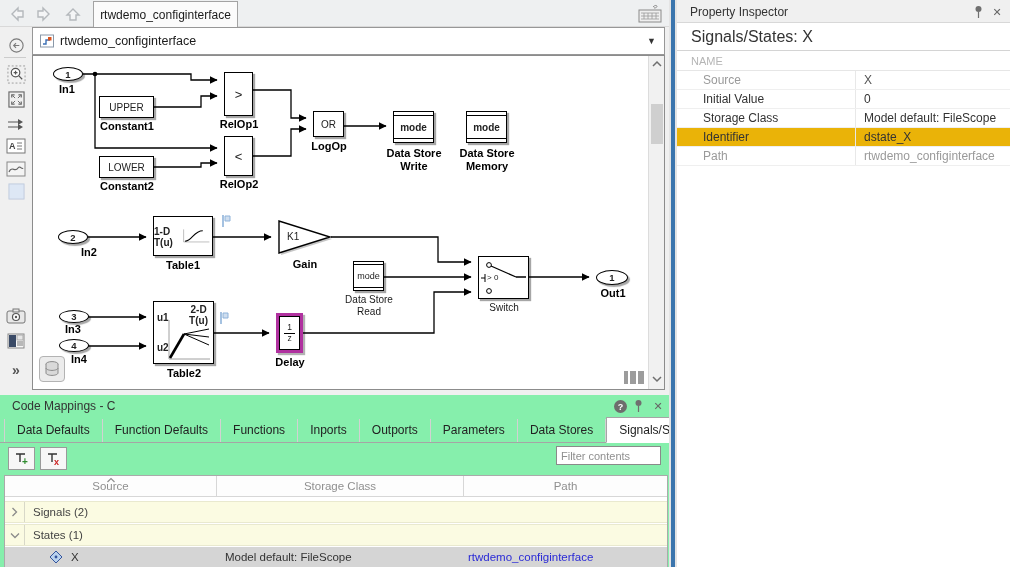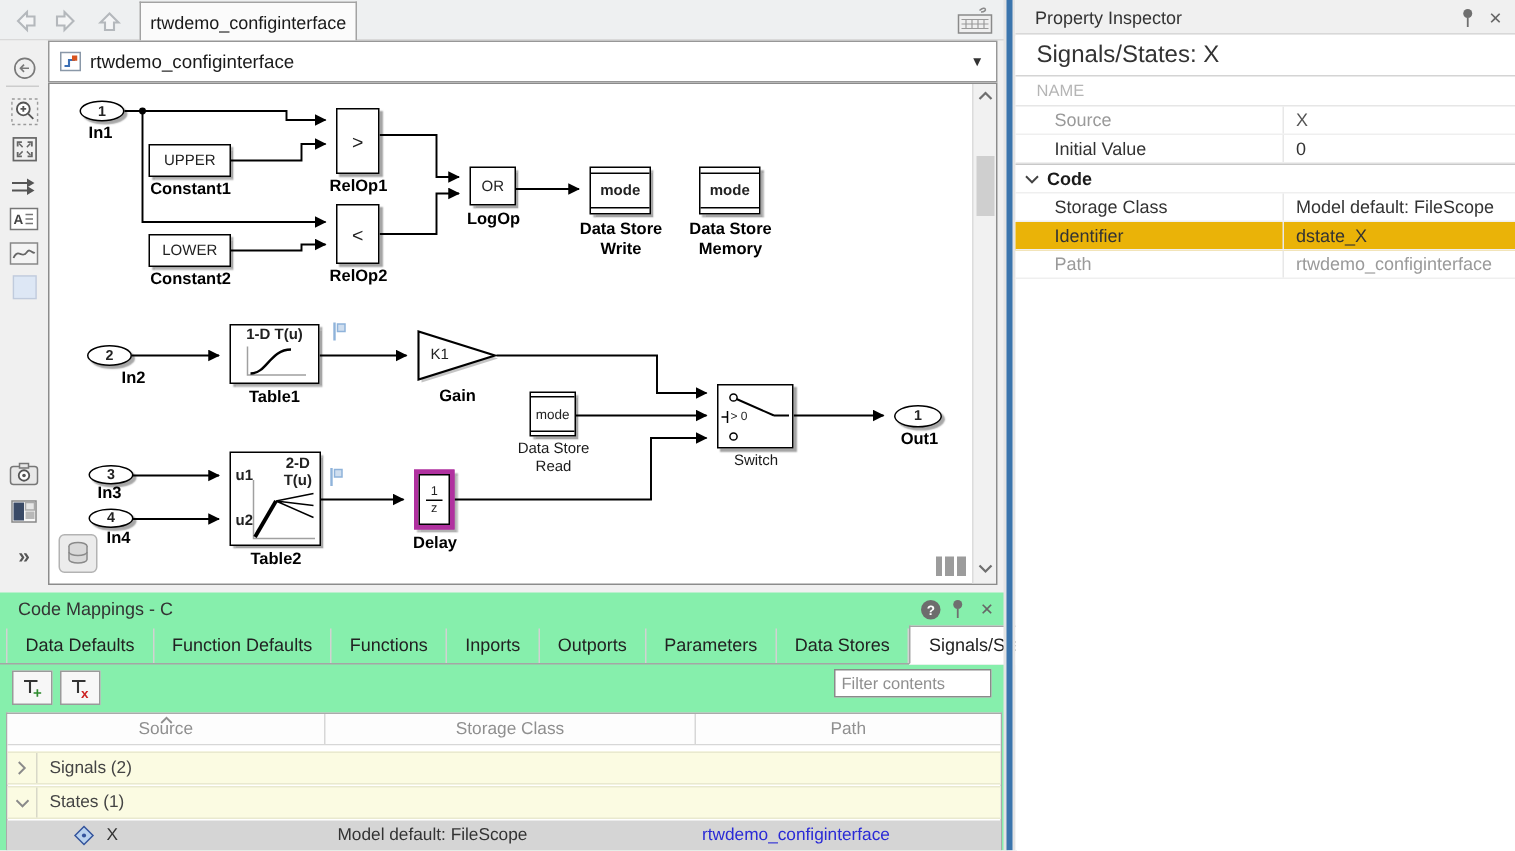--- a/index.html
+++ b/index.html
@@ -27,21 +27,21 @@
   #addr-drop { position:absolute; right:8px; top:8px; font-size:9px; color:#333; cursor:pointer; }
 
   
   #canvas { left:32px; top:55px; width:633px; height:335px; background:#ffffff; border:1px solid #8c8c8c; overflow:hidden; }
   #wires { position:absolute; left:0; top:0; }
   .blk { position:absolute; background:#fff; border:1.3px solid #000; box-shadow:2px 2px 1px rgba(0,0,0,0.35); display:flex; align-items:center; justify-content:center; }
   .oval { border-radius:50%/50%; font-weight:bold; font-size:9.5px; }
   .lbl { position:absolute; transform:translateX(-50%); font-weight:bold; font-size:11px; white-space:pre-line; text-align:center; line-height:1.15; color:#000; }
   .lbl.thin { font-weight:normal; font-size:10px; color:#1a1a1a; }
   .mode-inner { position:absolute; left:0; right:0; top:3px; bottom:3px; border-top:1.2px solid #000; border-bottom:1.2px solid #000; display:flex; align-items:center; justify-content:center; font-weight:bold; }
-  .tbl { flex-direction:column; justify-content:flex-start; }
+  .tbl { flex-direction:row; justify-content:flex-start; }
   .tbl-title { font-weight:bold; font-size:10px; margin-top:1px; }
   #delay-outer { position:absolute; left:243px; top:257px; width:27px; height:40px; border:3px solid #b0319f; background:#b0319f; box-shadow:2px 2px 1px rgba(0,0,0,0.3); }
   #delay-inner { width:100%; height:100%; background:#fff; border:1px solid #000; display:flex; flex-direction:column; align-items:center; justify-content:center; font-size:8.5px; line-height:1.1; }
   #delay-den { border-top:1px solid #000; padding:0 3px; }
   .scroll { position:absolute; right:0; top:0; width:16px; height:333px; background:#f1f1f1; border-left:1px solid #dcdcdc; }
   .sthumb { position:absolute; left:2px; top:48px; width:12px; height:40px; background:#cfcfcf; }
   .schev { position:absolute; left:2px; }
   #split-bars { position:absolute; right:20px; bottom:5px; display:flex; gap:2px; }
   #split-bars div { width:6px; height:13px; background:#9c9c9c; }
   #split-bars div:first-child { width:4px; }
@@ -487,26 +487,20 @@
         <div class="pi-name">NAME</div>
       </div>
       <div class="pi-row gray dim">
         <div class="pi-name">Source</div>
         <div class="pi-val" style="color:#555">X</div>
       </div>
       <div class="pi-row">
         <div class="pi-name">Initial Value</div>
         <div class="pi-val">0</div>
       </div>
-      <div class="pi-sec">
-        <svg width="10" height="7">
-            <path d="M1,1.5 L5,5.5 L9,1.5" fill="none" stroke="#444" stroke-width="1.3"></path>
-          </svg>
-        <span>Code</span>
-      </div>
       <div class="pi-row">
         <div class="pi-name">Storage Class</div>
         <div class="pi-val">Model default: FileScope</div>
       </div>
       <div class="pi-row hl">
         <div class="pi-name">Identifier</div>
         <div class="pi-val">dstate_X</div>
       </div>
       <div class="pi-row gray">
         <div class="pi-name">Path</div>

